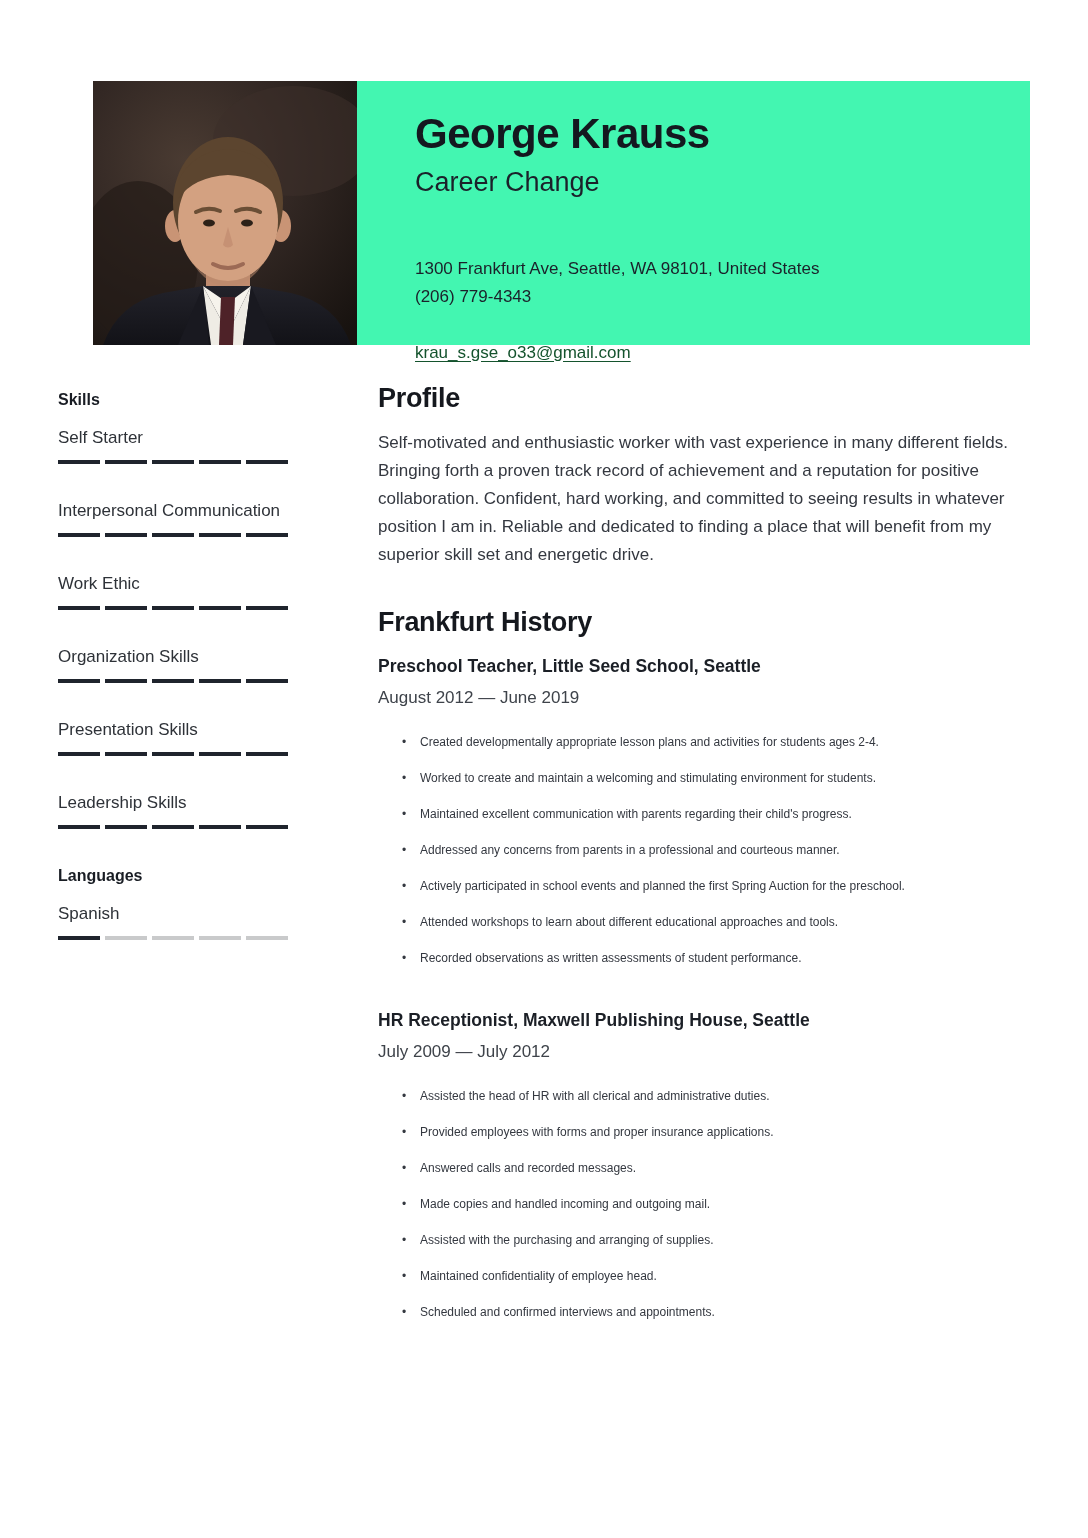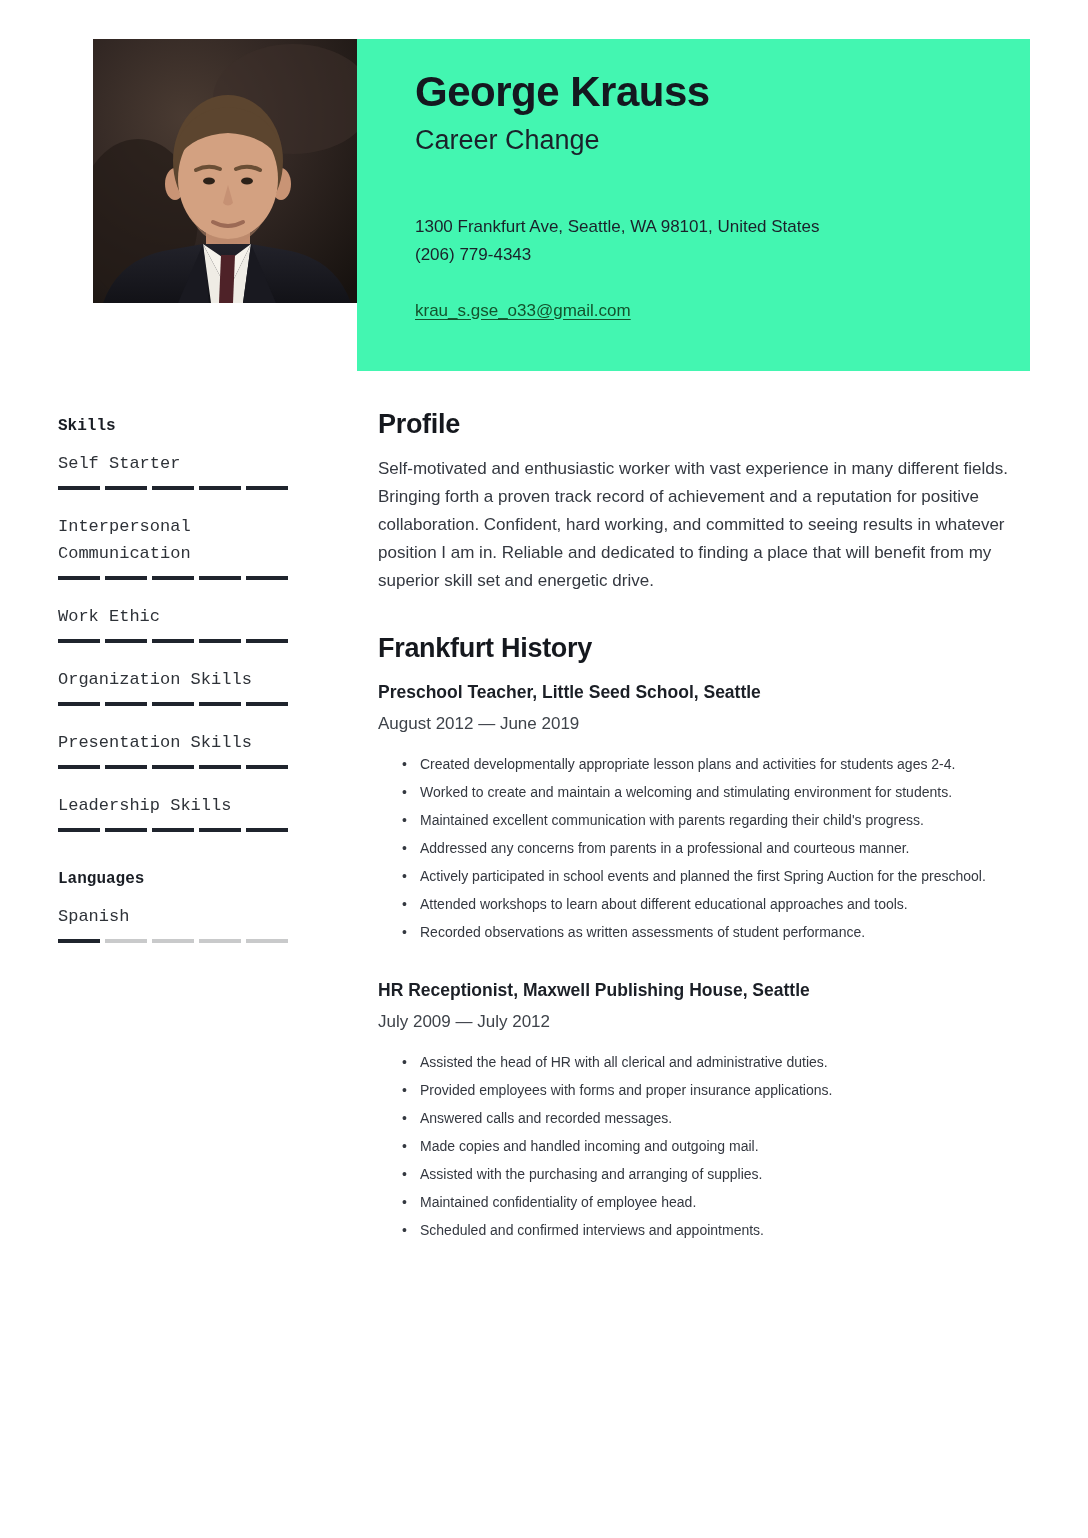--- a/index.html
+++ b/index.html
@@ -10,50 +10,50 @@
     --text:#343840;
   }
   *{box-sizing:border-box;margin:0;padding:0;}
   html,body{background:#ffffff;}
   body{font-family:"Liberation Sans", sans-serif;color:var(--text);}
   .page{
     width:1088px;height:1538px;background:#ffffff;margin:0 auto;
     position:relative;overflow:hidden;
   }
   
-  .top{display:flex;margin:39px 58px 0 58px;height:332px;padding-left:35px;}
+  .top{display:flex;margin:81px 58px 0 58px;height:264px;padding-left:35px;}
   .photo{width:264px;height:264px;flex:0 0 264px;overflow:hidden;}
   .photo svg{display:block;width:100%;height:100%;}
   .banner{flex:1;background:var(--accent);padding:30px 30px 0 58px;}
   .name{font-size:42px;font-weight:bold;color:#14181f;letter-spacing:-0.5px;line-height:1.1;}
   .subtitle{font-size:27px;color:#1b212a;margin-top:9px;line-height:1.2;}
   .contact{margin-top:56px;font-size:17px;color:#1b212a;line-height:28px;}
   .contact-row{display:flex;gap:28px;align-items:baseline;flex-direction:column;}
   .email-link{color:#14532d;text-decoration:underline;text-underline-offset:3px;cursor:pointer;}
   
   .columns{display:flex;margin:0 58px;}
-  .sidebar{width:230px;flex:0 0 230px;margin-right:90px;padding-top:46px;font-family:Liberation Mono, monospace;}
+  .sidebar{width:230px;flex:0 0 230px;margin-right:90px;padding-top:46px;}
   .side-title{font-size:16px;font-weight:bold;color:#191d24;margin-bottom:15px;}
-  .rated-item{margin-bottom:23px;}
+  .rated-item{margin-bottom:33px;}
   .rated-label{font-size:17px;color:#2e3238;line-height:27px;}
   .level-bar{display:flex;gap:5px;margin-top:9px;}
   .seg{flex:1;height:4px;background:var(--bar-on);}
   .seg.off{background:var(--bar-off);}
   .languages-block{margin-top:38px;}
   
   .main{flex:1;padding-top:38px;}
   .section-title{font-size:27px;font-weight:bold;color:var(--heading);letter-spacing:-0.3px;margin-bottom:15px;}
   .profile-text{font-size:17px;line-height:28px;color:var(--text);}
   .employment{margin-top:38px;}
   .job{margin-top:8px;}
   .job + .job{margin-top:31px;}
   .job-title{font-size:17.5px;font-weight:bold;color:#1b1f26;line-height:26px;}
   .job-dates{font-size:17px;color:#3e434a;margin-top:7px;line-height:24px;}
   .job-bullets{list-style:none;margin-top:14px;}
-  .job-bullets li{position:relative;padding-left:42px;font-size:14px;line-height:28px;color:var(--text);}
+  .job-bullets li{position:relative;padding-left:42px;font-size:12px;line-height:36px;color:var(--text);}
   .job-bullets li::before{content:"\2022";position:absolute;left:24px;top:0;color:var(--text);}
 </style>
 </head>
 <body>
 
 <div class="page">
 
   <header class="top">
     <div class="photo">
 

